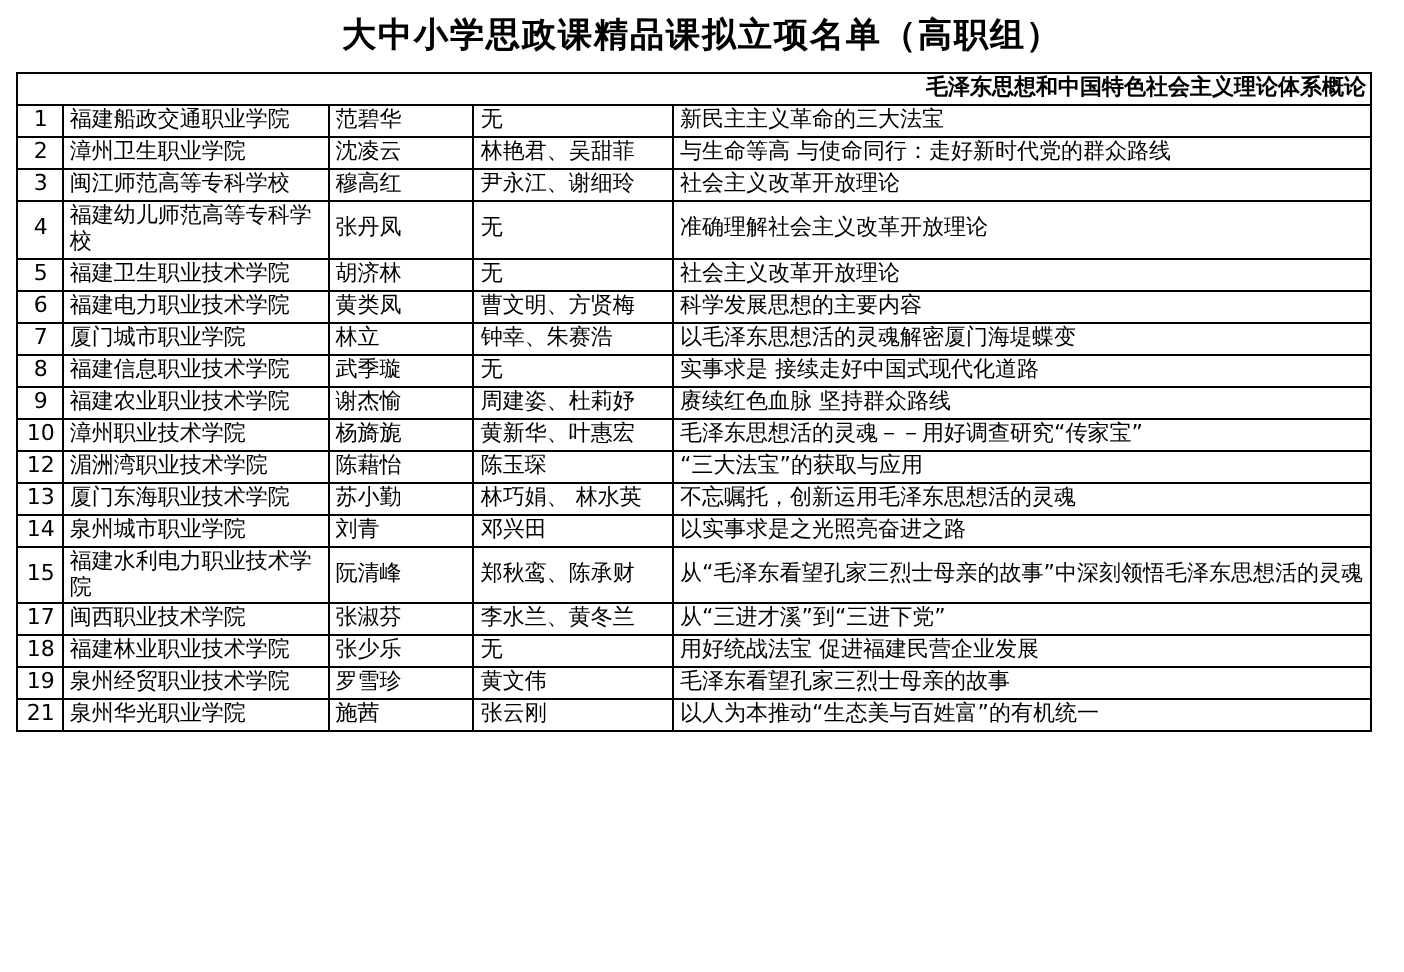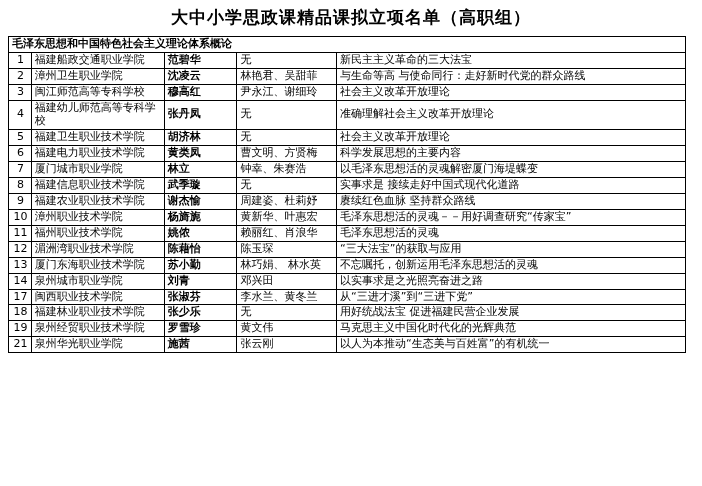--- a/index.html
+++ b/index.html
@@ -38,28 +38,28 @@
   table.grid td, table.grid th {
     border: 1px solid #000000;
     font-size: 11px;
     line-height: 1.18;
     padding: 1px 2px 1px 3px;
     vertical-align: middle;
     word-wrap: break-word;
     overflow: hidden;
   }
   .section-head td {
-    text-align: left;
+    text-align: right;
     font-weight: bold;
     font-size: 12px;
     padding: 2px 0;
   }
   .col-idx { width: 22px; text-align: center; }
   .col-school { width: 128px; }
-  .col-leader { width: 70px; font-weight: bold; }
+  .col-leader { width: 70px; }
   .col-members { width: 96px; }
   .col-topic { width: 336px; }
   .num { text-align: center; }
 </style>
 </head>
 <body>
 
 <div class="page">
   <div class="doc-title">大中小学思政课精品课拟立项名单（高职组）</div>
 
@@ -139,27 +139,20 @@
           <td class="col-topic">赓续红色血脉 坚持群众路线</td>
         </tr>
         <tr>
           <td class="col-idx num">10</td>
           <td class="col-school">漳州职业技术学院</td>
           <td class="col-leader">杨旖旎</td>
           <td class="col-members">黄新华、叶惠宏</td>
           <td class="col-topic">毛泽东思想活的灵魂－－用好调查研究“传家宝”</td>
         </tr>
         <tr>
-          <td class="col-idx num">11</td>
-          <td class="col-school">福州职业技术学院</td>
-          <td class="col-leader">姚侬</td>
-          <td class="col-members">赖丽红、肖浪华</td>
-          <td class="col-topic">毛泽东思想活的灵魂</td>
-        </tr>
-        <tr>
           <td class="col-idx num">12</td>
           <td class="col-school">湄洲湾职业技术学院</td>
           <td class="col-leader">陈藉怡</td>
           <td class="col-members">陈玉琛</td>
           <td class="col-topic">“三大法宝”的获取与应用</td>
         </tr>
         <tr>
           <td class="col-idx num">13</td>
           <td class="col-school">厦门东海职业技术学院</td>
           <td class="col-leader">苏小勤</td>
@@ -167,39 +160,46 @@
           <td class="col-topic">不忘嘱托，创新运用毛泽东思想活的灵魂</td>
         </tr>
         <tr>
           <td class="col-idx num">14</td>
           <td class="col-school">泉州城市职业学院</td>
           <td class="col-leader">刘青</td>
           <td class="col-members">邓兴田</td>
           <td class="col-topic">以实事求是之光照亮奋进之路</td>
         </tr>
         <tr>
+          <td class="col-idx num">15</td>
+          <td class="col-school">福建水利电力职业技术学院</td>
+          <td class="col-leader">阮清峰</td>
+          <td class="col-members">郑秋鸾、陈承财</td>
+          <td class="col-topic">从“毛泽东看望孔家三烈士母亲的故事”中深刻领悟毛泽东思想活的灵魂</td>
+        </tr>
+        <tr>
           <td class="col-idx num">17</td>
           <td class="col-school">闽西职业技术学院</td>
           <td class="col-leader">张淑芬</td>
           <td class="col-members">李水兰、黄冬兰</td>
           <td class="col-topic">从“三进才溪”到“三进下党”</td>
         </tr>
         <tr>
           <td class="col-idx num">18</td>
           <td class="col-school">福建林业职业技术学院</td>
           <td class="col-leader">张少乐</td>
           <td class="col-members">无</td>
           <td class="col-topic">用好统战法宝 促进福建民营企业发展</td>
         </tr>
         <tr>
           <td class="col-idx num">19</td>
           <td class="col-school">泉州经贸职业技术学院</td>
           <td class="col-leader">罗雪珍</td>
           <td class="col-members">黄文伟</td>
-          <td class="col-topic">马克思主义中国化时代化的光辉典范</td>
+          <td class="col-topic">毛泽东看望孔家三烈士母亲的故事</td>
         </tr>
         <tr>
           <td class="col-idx num">21</td>
           <td class="col-school">泉州华光职业学院</td>
           <td class="col-leader">施茜</td>
           <td class="col-members">张云刚</td>
           <td class="col-topic">以人为本推动“生态美与百姓富”的有机统一</td>
         </tr>
       </tbody>
   </table>

